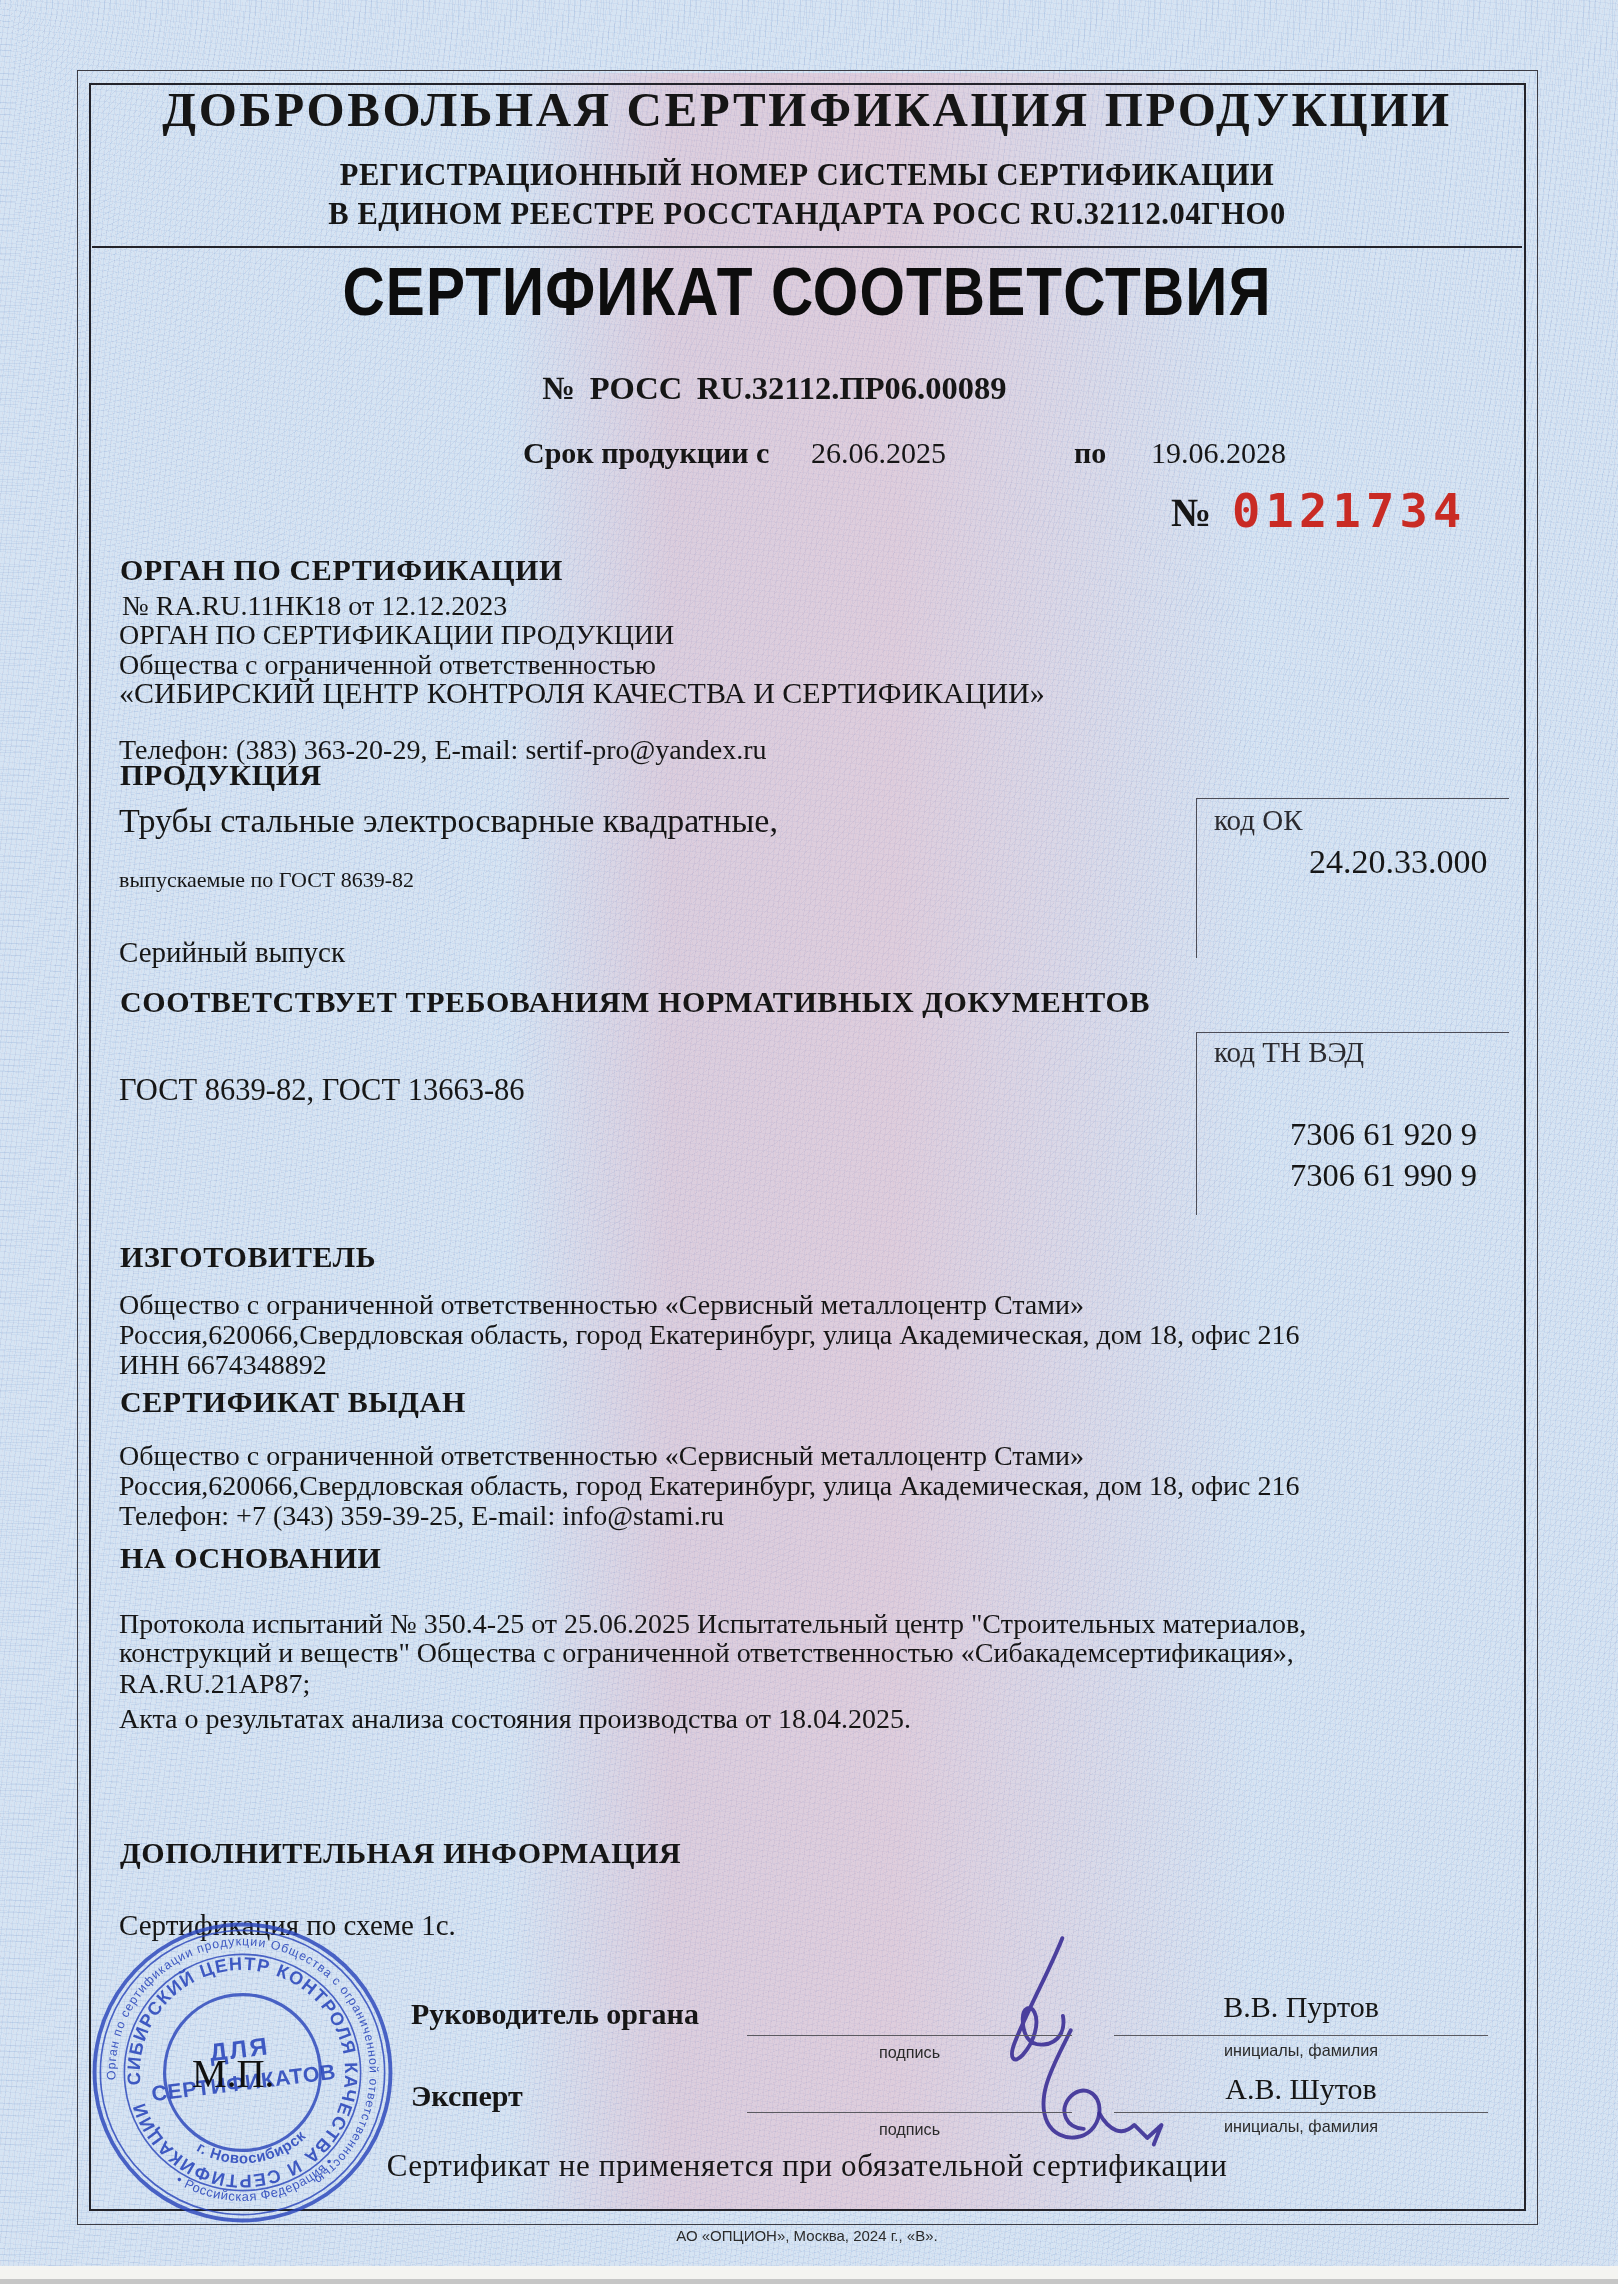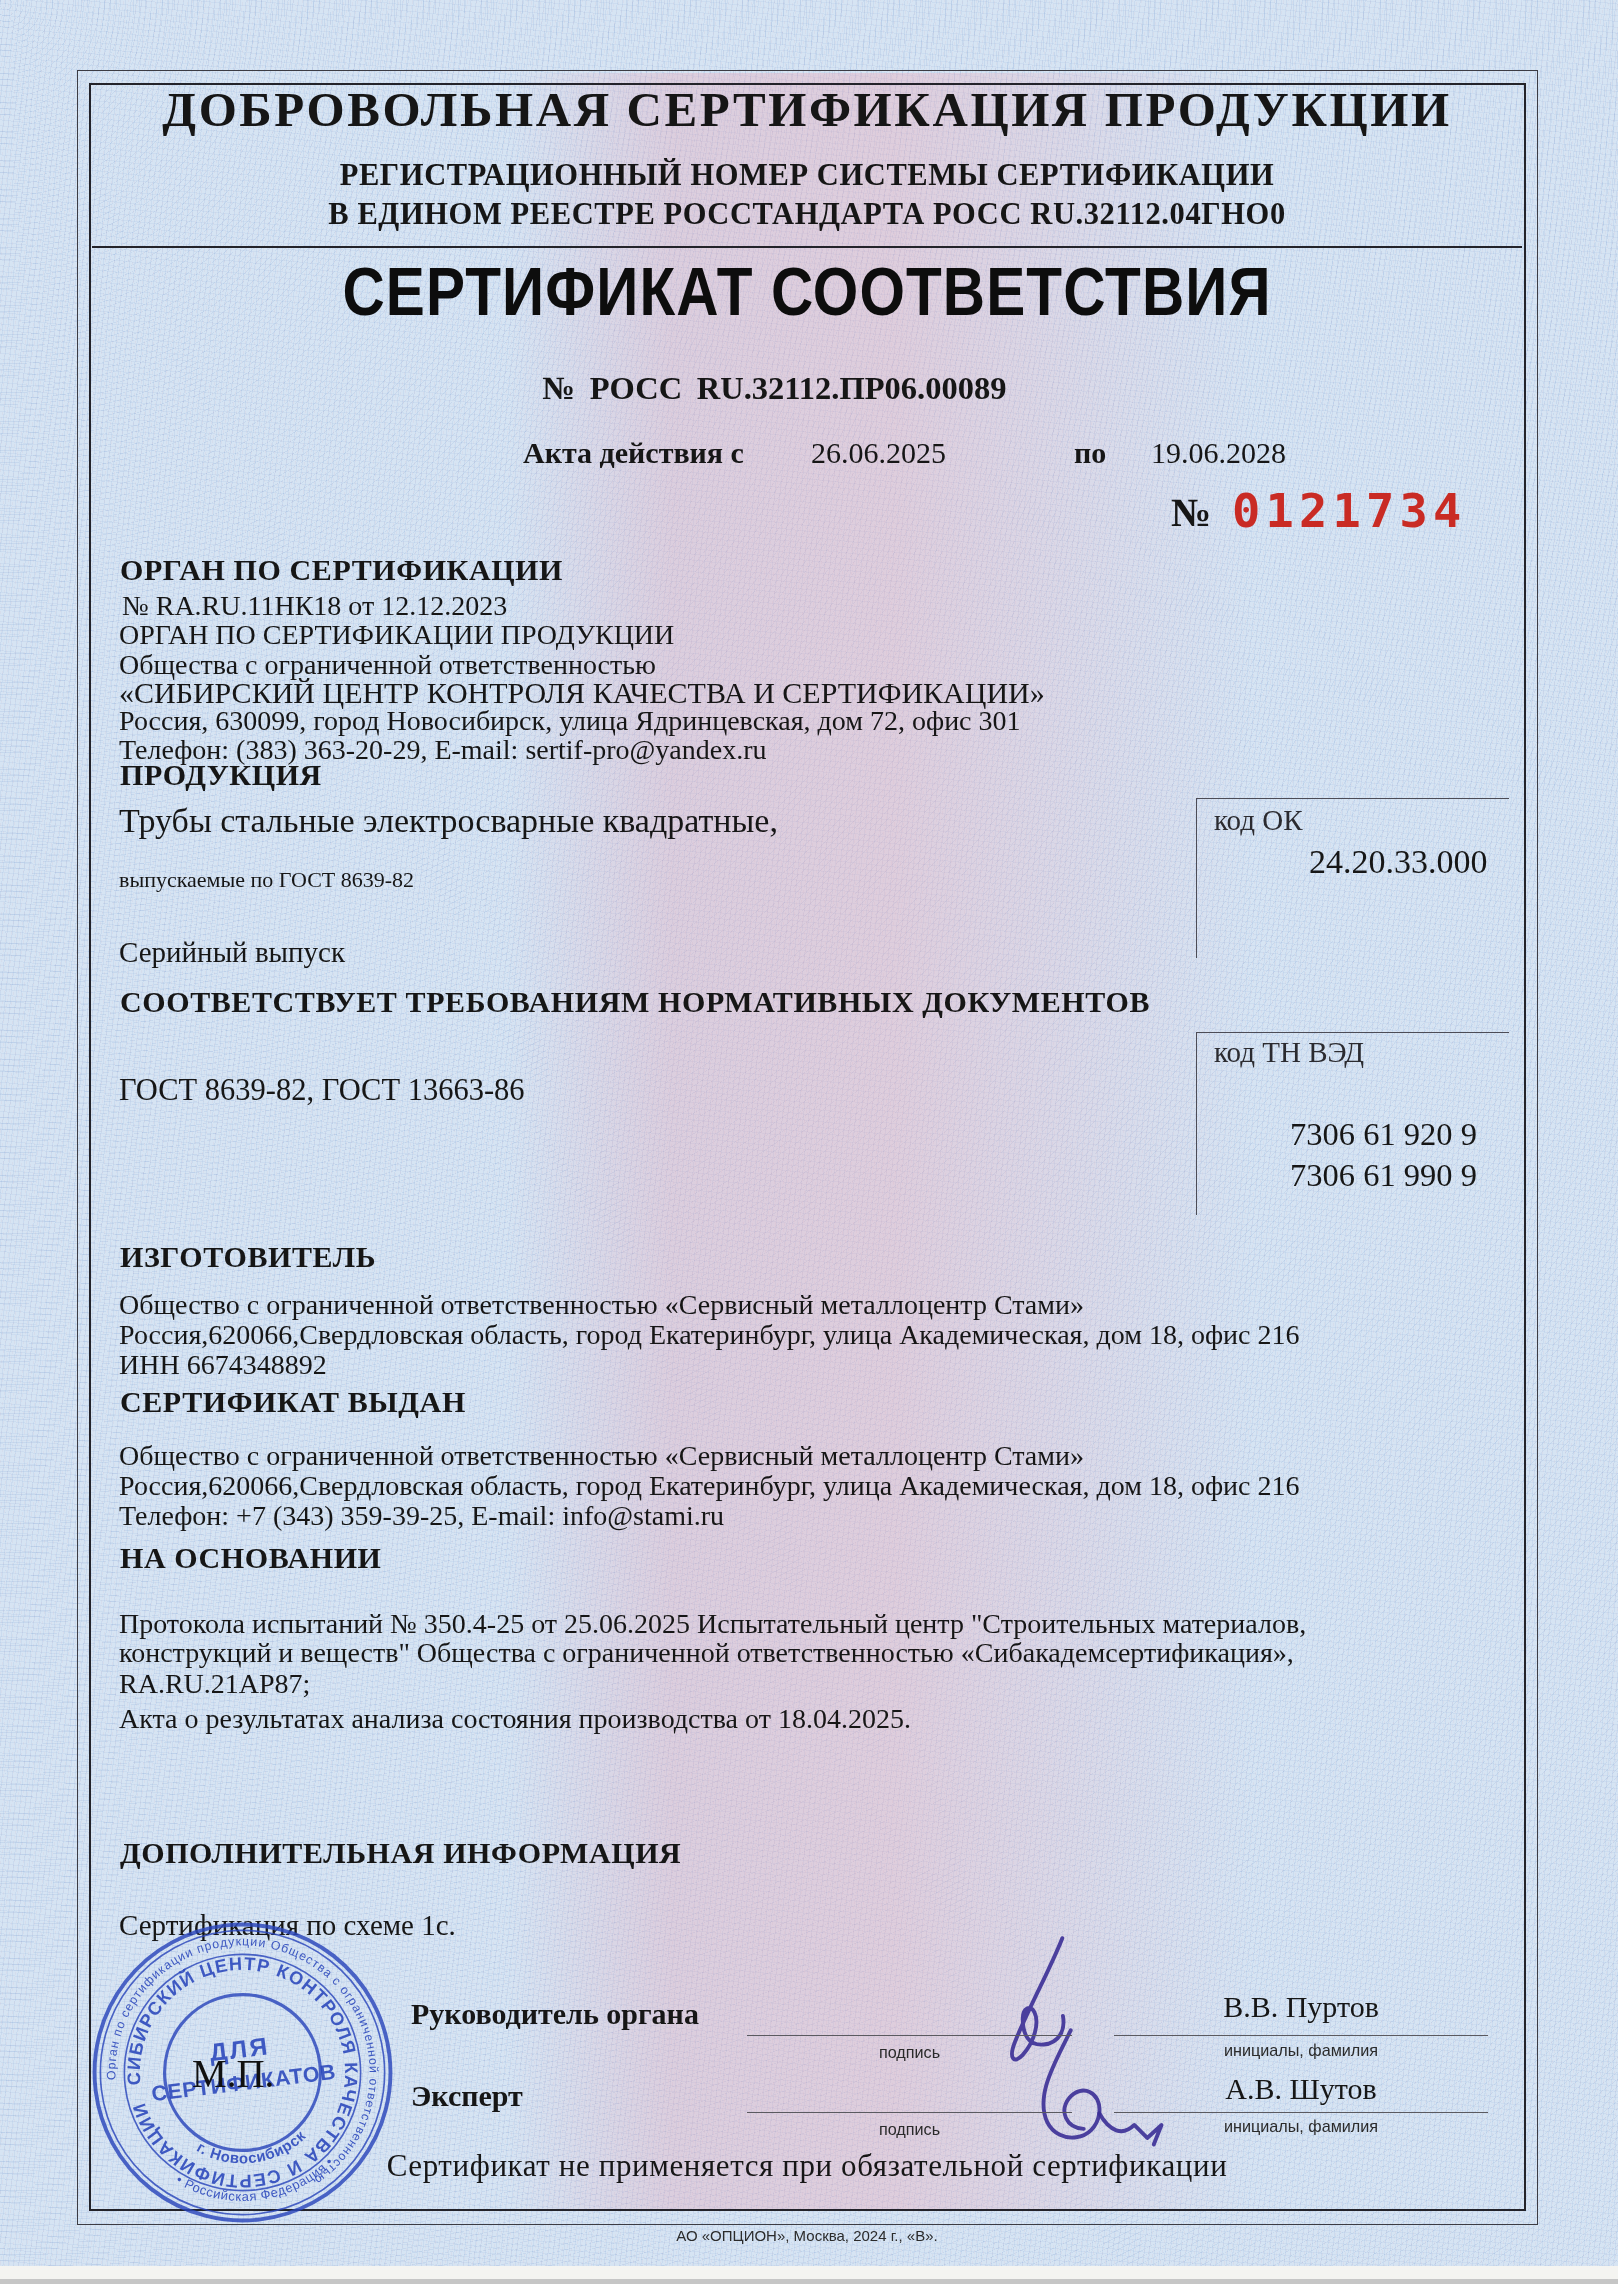--- a/index.html
+++ b/index.html
@@ -51,34 +51,33 @@
   <div class="abs hline" style="left:92px;top:246px;width:1430px;height:1.9px;"></div>
 
   <div class="abs serif b ctr spread" style="left:92px;top:81px;width:1430px;font-size:49px;">ДОБРОВОЛЬНАЯ СЕРТИФИКАЦИЯ ПРОДУКЦИИ</div>
   <div class="abs serif b ctr" style="left:92px;top:158px;width:1430px;font-size:30.5px;letter-spacing:0.6px;">РЕГИСТРАЦИОННЫЙ НОМЕР СИСТЕМЫ СЕРТИФИКАЦИИ</div>
   <div class="abs serif b ctr" style="left:92px;top:197px;width:1430px;font-size:30.5px;letter-spacing:0.6px;">В ЕДИНОМ РЕЕСТРЕ РОССТАНДАРТА  РОСС RU.32112.04ГНО0</div>
 
   <div class="abs sans b ctr title-main" style="left:92px;top:252px;width:1430px;font-size:68px;">СЕРТИФИКАТ СООТВЕТСТВИЯ</div>
 
   <div class="abs serif b ctr" style="left:89px;top:370px;width:1371px;font-size:32.5px;word-spacing:6.5px;">№  РОСС  RU.32112.ПР06.00089</div>
 
-  <div class="abs serif b" style="left:523px;top:436px;font-size:30px;">Акта действия  с</div>
+  <div class="abs serif b" style="left:523px;top:436px;font-size:30px;">Срок продукции  с</div>
   <div class="abs serif" style="left:811px;top:436px;font-size:30px;">26.06.2025</div>
   <div class="abs serif b" style="left:1074px;top:436px;font-size:30px;">по</div>
   <div class="abs serif" style="left:1151px;top:436px;font-size:30px;">19.06.2028</div>
 
   <div class="abs serif b" style="left:1171px;top:489px;font-size:40px;">№</div>
   <div class="abs mono b red-serial" style="left:1232px;top:483px;font-size:47px;letter-spacing:5.2px;">0121734</div>
 
   <div class="abs serif b" style="left:120px;top:553px;font-size:30px;letter-spacing:0.6px;">ОРГАН ПО СЕРТИФИКАЦИИ</div>
   <div class="abs serif" style="left:122px;top:590px;font-size:28px;">№ RA.RU.11НК18  от 12.12.2023</div>
   <div class="abs serif" style="left:119px;top:619px;font-size:28px;">ОРГАН ПО СЕРТИФИКАЦИИ ПРОДУКЦИИ</div>
   <div class="abs serif" style="left:119px;top:649px;font-size:28px;">Общества с ограниченной ответственностью</div>
   <div class="abs serif" style="left:119px;top:676px;font-size:30px;">«СИБИРСКИЙ ЦЕНТР КОНТРОЛЯ КАЧЕСТВА И СЕРТИФИКАЦИИ»</div>
-  <div class="abs serif" style="left:119px;top:705px;font-size:28px;">Россия, 630099, город Новосибирск, улица Ядринцевская, дом 72, офис 301</div>
   <div class="abs serif" style="left:119px;top:734px;font-size:28px;">Телефон:  (383) 363-20-29, E-mail: sertif-pro@yandex.ru</div>
 
   <div class="abs serif b" style="left:120px;top:758px;font-size:30px;letter-spacing:0.6px;">ПРОДУКЦИЯ</div>
   <div class="abs serif" style="left:119px;top:802px;font-size:34px;text-align:right;">Трубы стальные электросварные квадратные,</div>
   <div class="abs serif" style="left:119px;top:867px;font-size:22px;">выпускаемые по  ГОСТ 8639-82</div>
   <div class="abs serif" style="left:119px;top:905px;font-size:29px;margin-top:31px;">Серийный выпуск</div>
 
   <div class="abs code-box" style="left:1196px;top:798px;width:312px;height:159px;"></div>
   <div class="abs serif cap-small" style="left:1214px;top:804px;font-size:29px;">код ОК</div>
   <div class="abs serif" style="left:1309px;top:843px;font-size:34px;">24.20.33.000</div>

